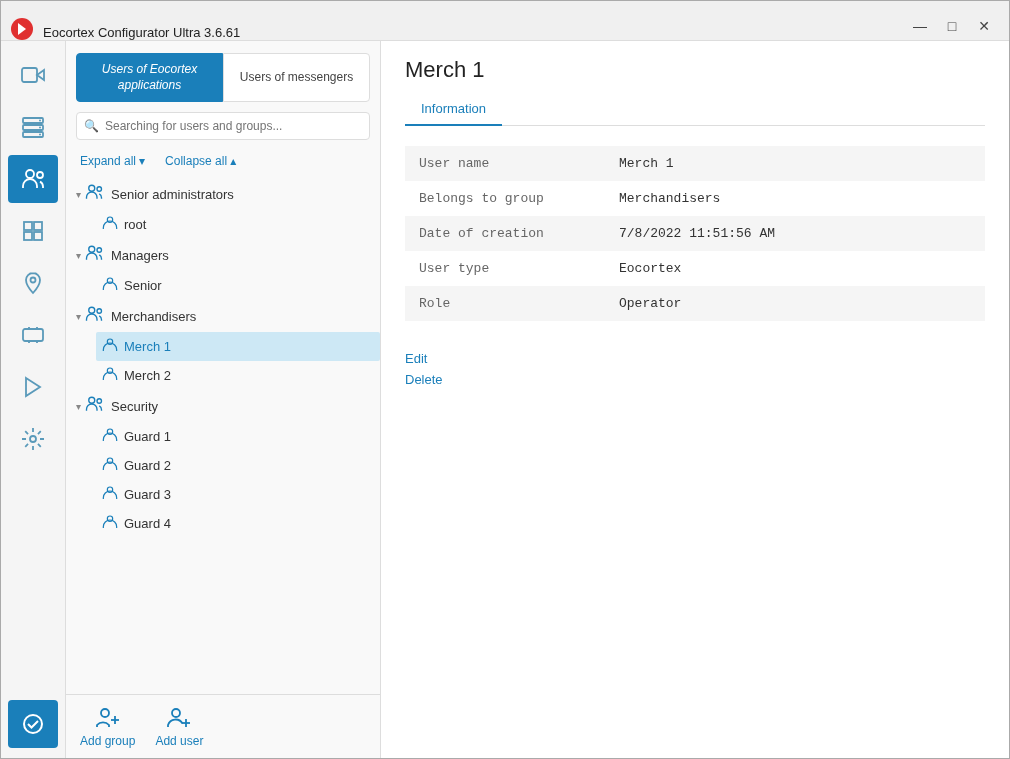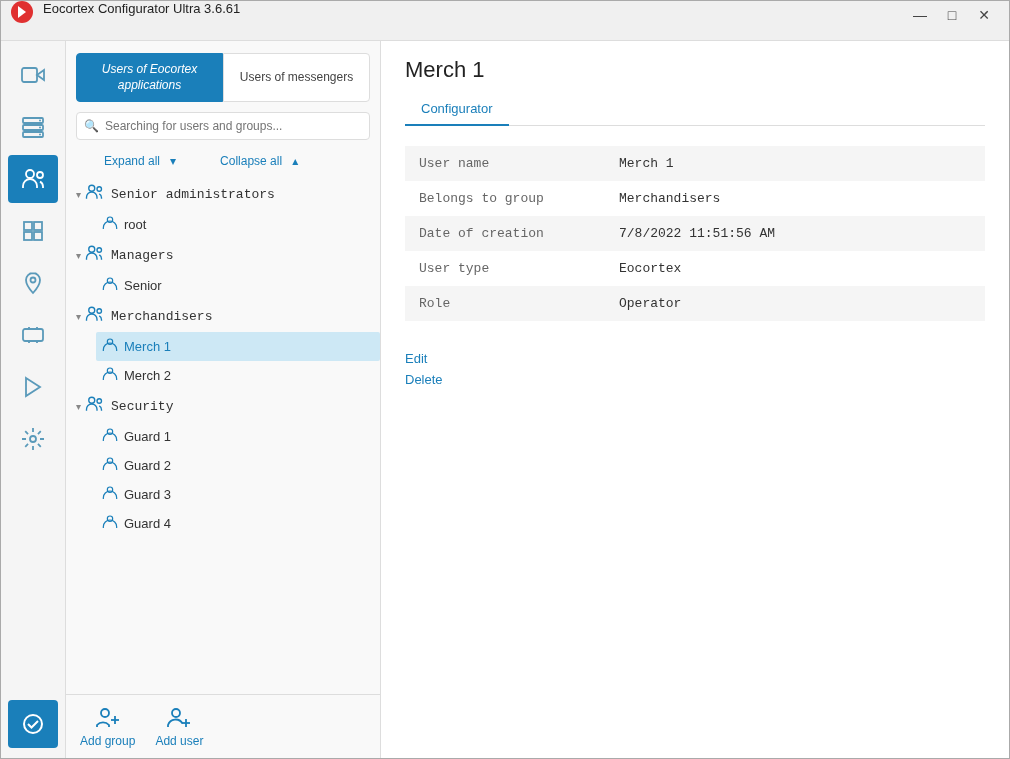--- a/index.html
+++ b/index.html
@@ -1,21 +1,21 @@
 <!DOCTYPE html>
 <html><head>
   <meta charset="utf-8">
   <style>
     * { box-sizing: border-box; margin: 0; padding: 0; }
     body { font-family: 'Segoe UI', Arial, sans-serif; font-size: 13px; background: #fff; overflow: hidden; }
 
     .window { width: 1010px; height: 759px; display: flex; flex-direction: column; border: 1px solid #aaa; background: #fff; }
 
     
-    .titlebar { height: 40px; background: #f0f0f0; display: flex; align-items: flex-start; padding: 0 10px; border-bottom: 1px solid #ddd; }
+    .titlebar { height: 40px; background: #f0f0f0; display: flex; align-items: flex-end; padding: 0 10px; border-bottom: 1px solid #ddd; }
     .titlebar-logo { width: 22px; height: 22px; background: #e03030; border-radius: 50%; display: flex; align-items: center; justify-content: center; color: #fff; font-weight: bold; font-size: 13px; margin-right: 10px; flex-shrink: 0; }
     .titlebar-title { flex: 1; font-size: 13px; color: #222; }
     .titlebar-controls { display: flex; gap: 2px; }
     .titlebar-btn { width: 30px; height: 28px; border: none; background: transparent; cursor: pointer; font-size: 14px; color: #444; display: flex; align-items: center; justify-content: center; }
 
     
     .main { display: flex; flex: 1; overflow: hidden; }
 
     
     .sidebar-icons { width: 65px; background: #f5f5f5; border-right: 1px solid #ddd; display: flex; flex-direction: column; align-items: center; padding-top: 10px; gap: 4px; }
@@ -32,28 +32,28 @@
     .tab-btn { flex: 1; padding: 8px 6px; font-size: 12px; border: 1px solid #ddd; background: #fff; cursor: pointer; color: #444; text-align: center; line-height: 1.3; }
     .tab-btn.active { background: #1a7fba; color: #fff; border-color: #1a7fba; font-style: italic; }
     .tab-btn:first-child { border-radius: 4px 0 0 4px; }
     .tab-btn:last-child { border-radius: 0 4px 4px 0; }
 
     .search-box { margin: 10px; position: relative; }
     .search-box input { width: 100%; padding: 6px 10px 6px 28px; border: 1px solid #ddd; border-radius: 4px; font-size: 12px; color: #888; background: #fff; }
     .search-icon-wrap { position: absolute; left: 8px; top: 50%; transform: translateY(-50%); color: #aaa; font-size: 12px; }
 
     .expand-controls { display: flex; padding: 4px 14px; gap: 20px; }
-    .expand-link { color: #1a7fba; font-size: 12px; cursor: pointer; text-decoration: none; display: flex; align-items: center; gap: 10px; margin-left: 24px; }
+    .expand-link { color: #1a7fba; font-size: 12px; cursor: pointer; text-decoration: none; display: flex; align-items: center; gap: 3px; }
 
     .tree { flex: 1; overflow-y: auto; padding: 6px 0; }
     .tree-group { padding: 0; }
     .tree-group-header { display: flex; align-items: center; padding: 5px 10px; cursor: pointer; gap: 4px; }
     .tree-group-header .chevron { color: #888; font-size: 10px; }
     .tree-group-icon { color: #1a7fba; font-size: 16px; margin-right: 4px; }
-    .tree-group-label { font-size: 13px; color: #333; font-family: Liberation Mono, monospace; }
+    .tree-group-label { font-size: 13px; color: #333; }
     .tree-children { padding-left: 30px; }
     .tree-item { display: flex; align-items: center; padding: 5px 10px 5px 6px; cursor: pointer; gap: 6px; border-radius: 2px; }
     .tree-item.selected { background: #cde8f5; }
     .tree-item-icon { color: #1a7fba; font-size: 14px; }
     .tree-item-label { font-size: 13px; color: #333; }
     .tree-item.selected .tree-item-label { color: #1a7fba; }
 
     .panel-footer { display: flex; padding: 10px 14px; border-top: 1px solid #ddd; gap: 20px; background: #f9f9f9; }
     .footer-action { display: flex; flex-direction: column; align-items: center; gap: 3px; cursor: pointer; color: #1a7fba; font-size: 12px; }
     .footer-action svg { width: 26px; height: 26px; }
@@ -355,21 +355,21 @@
             </svg>
           <span>Add user</span>
         </div>
       </div>
     </div>
 
     <div class="content-panel">
       <div class="content-header">
         <h1 class="content-title">Merch 1</h1>
         <div class="content-tabs">
-          <div class="content-tab active">Configurator</div>
+          <div class="content-tab active">Information</div>
         </div>
       </div>
 
       <div class="info-section">
         <table class="info-table">
           <tbody id="info-tbody">
           <tr>
                 <td>User name</td>
                 <td>Merch 1</td>
               </tr>

